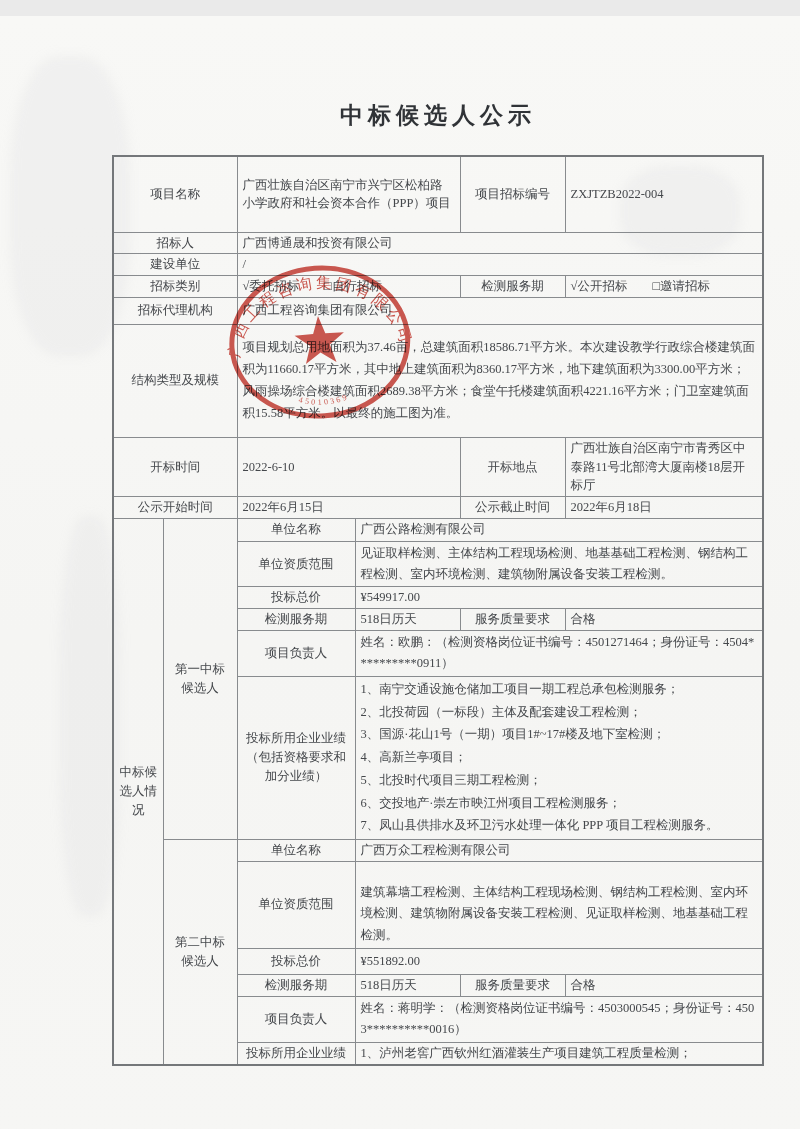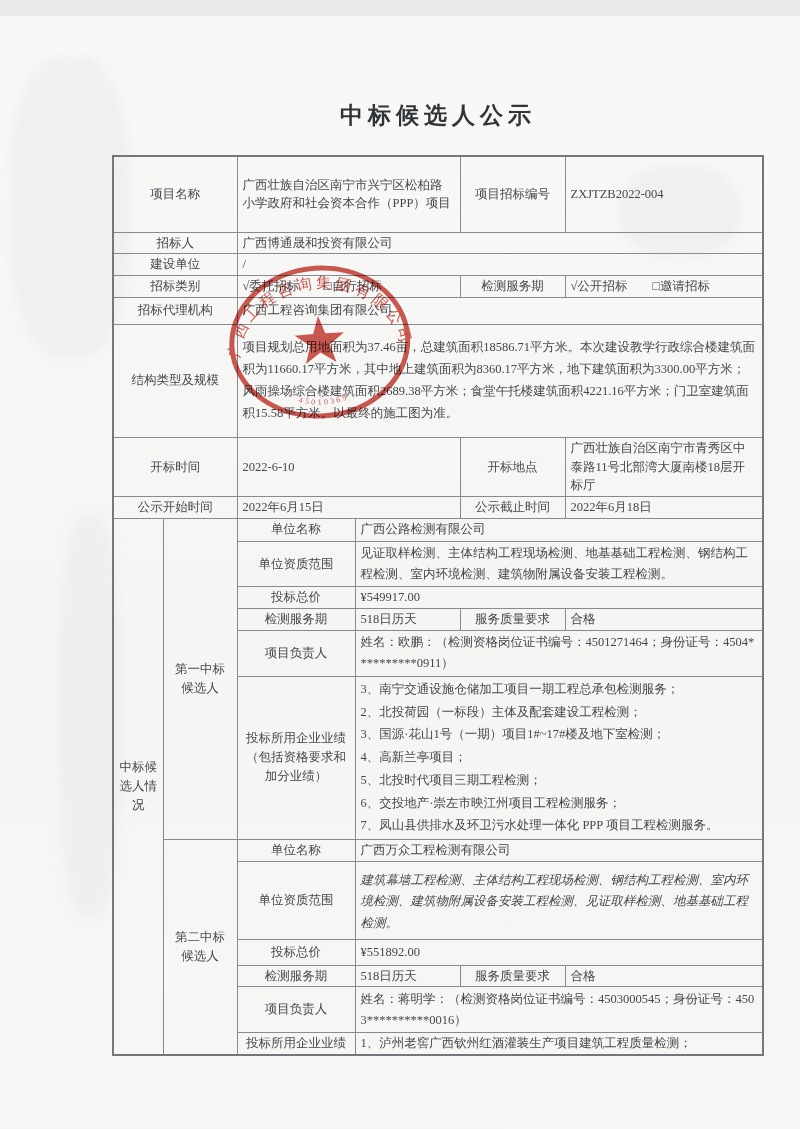--- a/index.html
+++ b/index.html
@@ -123,39 +123,39 @@
       <td class="lbl">服务质量要求</td>
       <td class="val">合格</td>
     </tr>
     <tr style="height:45px">
       <td class="lbl">项目负责人</td>
       <td colspan="3" class="val" style="line-height:1.7;">姓名：欧鹏：（检测资格岗位证书编号：4501271464；身份证号：4504**********0911）</td>
     </tr>
     <tr style="height:163px">
       <td class="lbl">投标所用企业业绩（包括资格要求和加分业绩）</td>
       <td colspan="3" class="val">
-        <div class="perf-line">3、南宁交通设施仓储加工项目一期工程总承包检测服务；</div>
+        <div class="perf-line">1、南宁交通设施仓储加工项目一期工程总承包检测服务；</div>
         <div class="perf-line">2、北投荷园（一标段）主体及配套建设工程检测；</div>
         <div class="perf-line">3、国源·花山1号（一期）项目1#~17#楼及地下室检测；</div>
         <div class="perf-line">4、高新兰亭项目；</div>
         <div class="perf-line">5、北投时代项目三期工程检测；</div>
         <div class="perf-line">6、交投地产·崇左市映江州项目工程检测服务；</div>
         <div class="perf-line">7、凤山县供排水及环卫污水处理一体化 PPP 项目工程检测服务。</div>
       </td>
     </tr>
 
     <tr style="height:22px">
       <td rowspan="6" class="lbl prewrap">第二中标
 候选人</td>
       <td class="lbl">单位名称</td>
       <td colspan="3" class="val">广西万众工程检测有限公司</td>
     </tr>
     <tr style="height:78px">
       <td class="lbl">单位资质范围</td>
-      <td colspan="3" class="val" style="line-height:1.75; vertical-align:top; padding-top:8px;font-style:italic;">建筑幕墙工程检测、主体结构工程现场检测、钢结构工程检测、室内环境检测、建筑物附属设备安装工程检测、见证取样检测、地基基础工程检测。</td>
+      <td colspan="3" class="val" style="line-height:1.75; vertical-align:top; padding-top:20px;">建筑幕墙工程检测、主体结构工程现场检测、钢结构工程检测、室内环境检测、建筑物附属设备安装工程检测、见证取样检测、地基基础工程检测。</td>
     </tr>
     <tr style="height:26px">
       <td class="lbl">投标总价</td>
       <td colspan="3" class="val">¥551892.00</td>
     </tr>
     <tr style="height:21px">
       <td class="lbl">检测服务期</td>
       <td class="val">518日历天</td>
       <td class="lbl">服务质量要求</td>
       <td class="val">合格</td>

